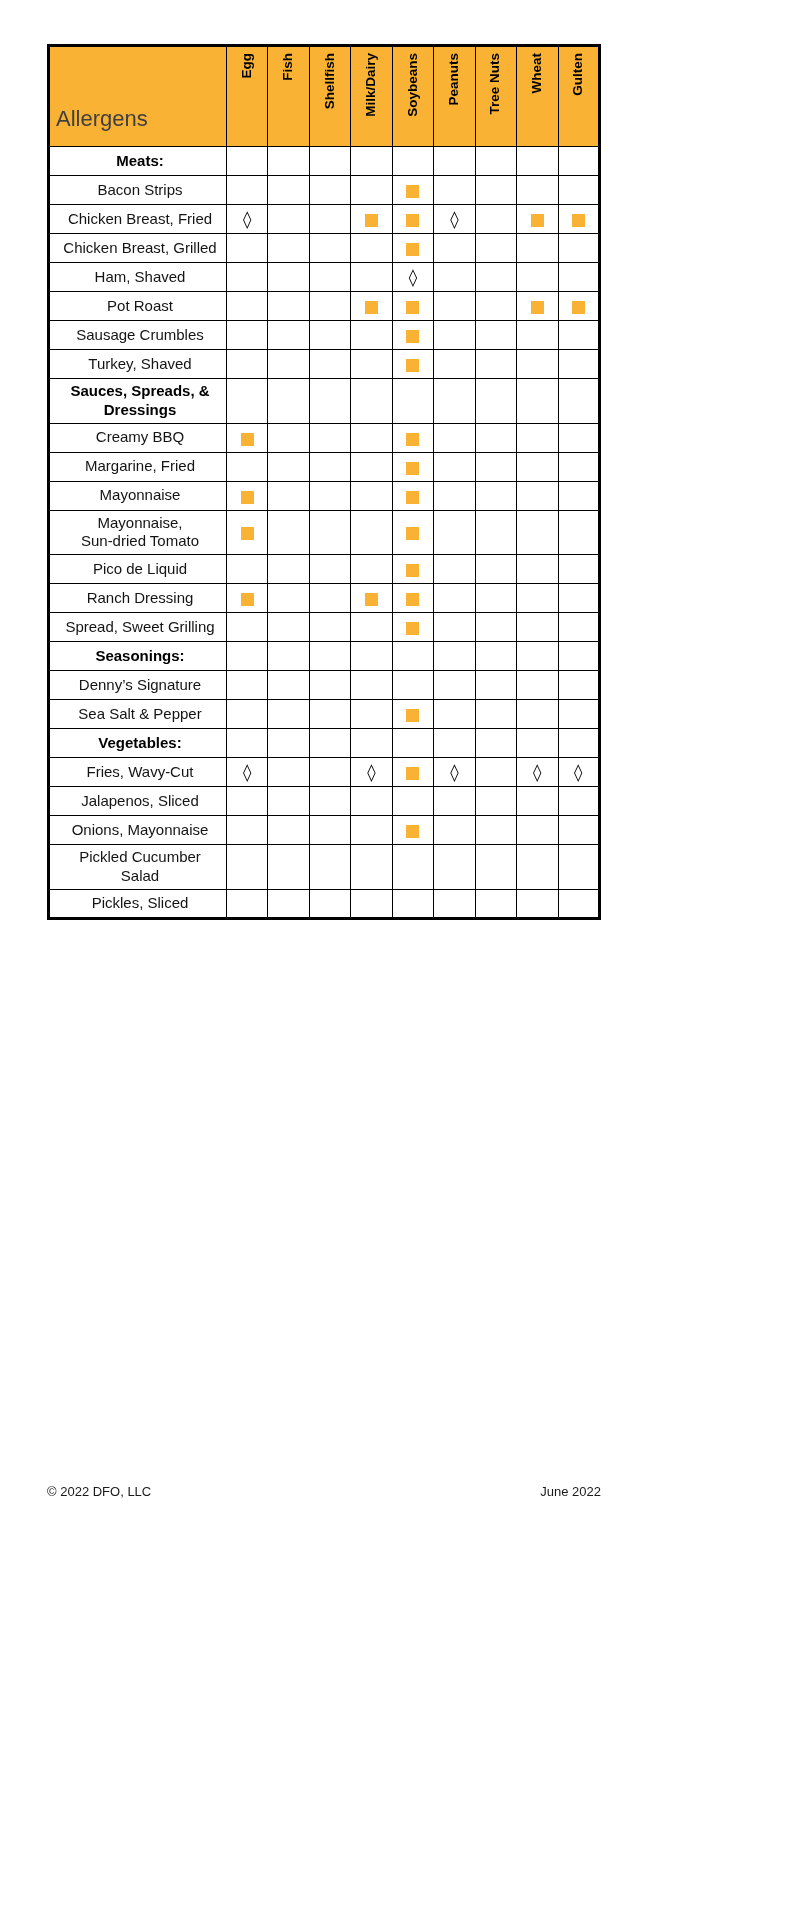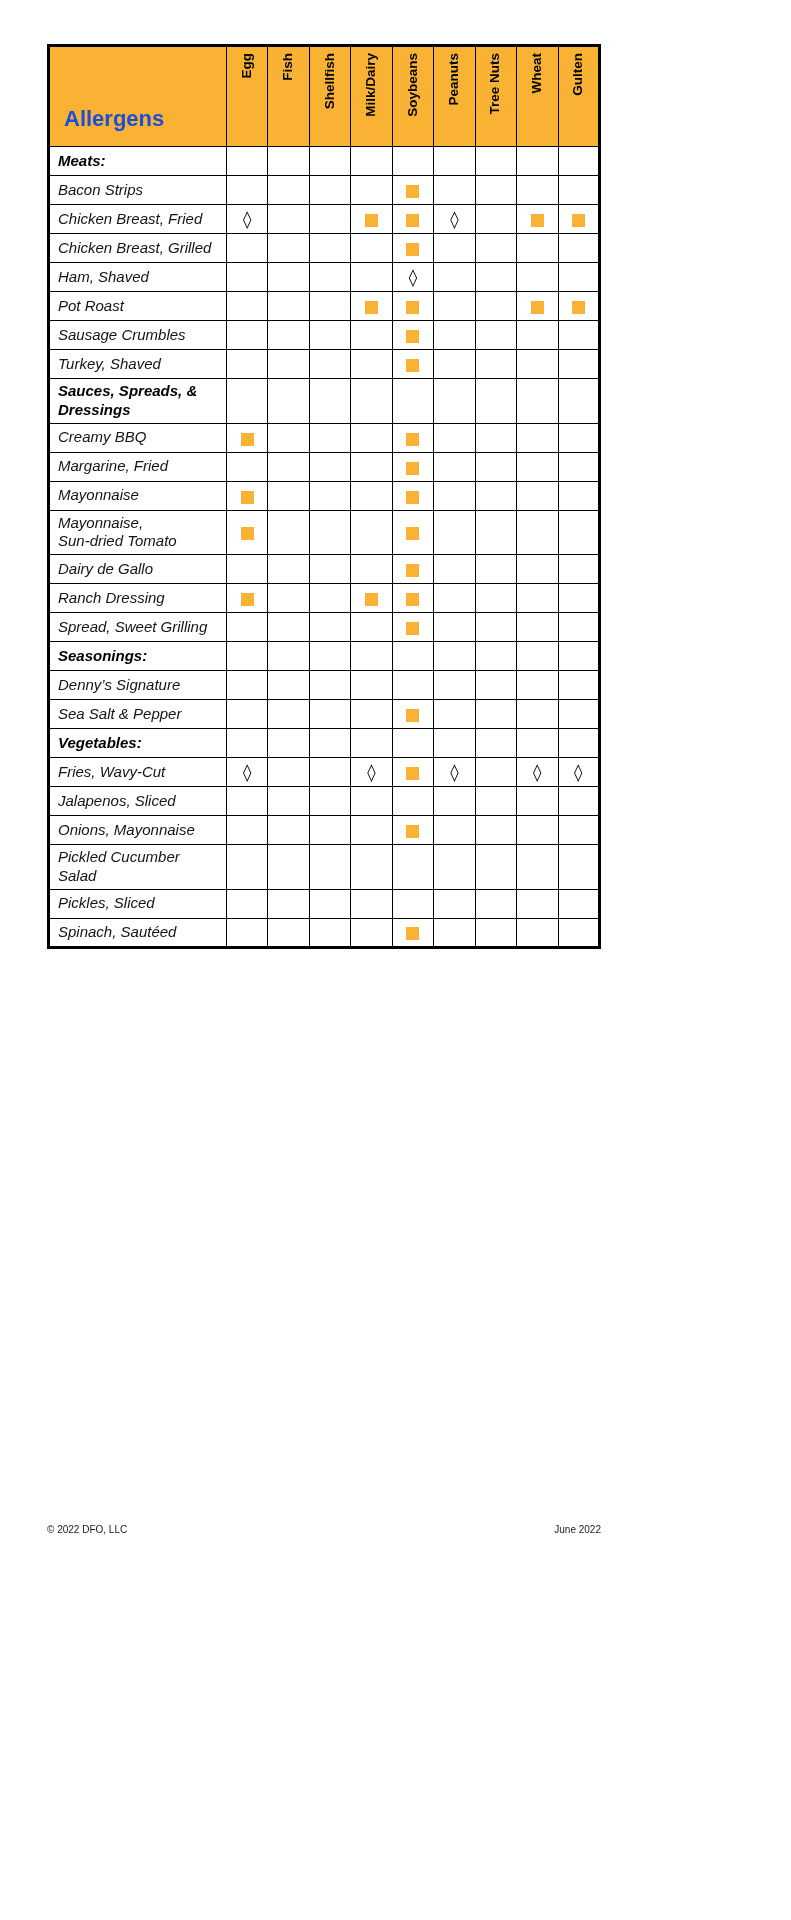--- a/index.html
+++ b/index.html
@@ -27,47 +27,46 @@
 
   thead th {
     background: var(--accent, #F9B233);
     border-bottom: 3px solid #000;
   }
   th.title-cell {
     width: 178px;
     height: 101px;
     vertical-align: bottom;
     text-align: left;
-    padding: 0 4px 14px 14px;
+    padding: 0 4px 14px 6px;
     font-size: 22px;
-    font-weight: 700;
-    color: #1d4ed8;
+    font-weight: 400;
+    color: #404040;
   }
   th.col-head {
     vertical-align: top;
     text-align: center;
     padding-top: 6px;
   }
   .vert {
     display: inline-block;
     writing-mode: vertical-rl;
     transform: rotate(180deg);
     font-size: 13.5px;
     font-weight: 700;
     line-height: 1.1;
     white-space: nowrap;
     color: #000;
   }
 
   tbody td { height: 29px; font-size: 15px; color: #141414; }
   td.label-cell {
-    text-align: left;
+    text-align: center;
     padding: 3px 4px 3px 8px;
     line-height: 1.25;
-    font-style: italic;
   }
   td.label-cell.section { font-weight: 700; color: #000; }
   td.mark-cell { text-align: center; vertical-align: middle; padding: 0; }
 
   .sq {
     display: inline-block;
     width: 13px;
     height: 13px;
     background: var(--accent, #F9B233);
     vertical-align: middle;
@@ -77,25 +76,25 @@
     font-family: "DejaVu Sans", sans-serif;
     font-size: 17px;
     line-height: 1;
     color: #000;
     vertical-align: middle;
   }
 
   .footer {
     position: absolute;
     left: 47px;
-    top: 1524px;
+    top: 1484px;
     width: 554px;
     display: flex;
     justify-content: space-between;
-    font-size: 10px;
+    font-size: 13px;
     color: #1a1a1a;
   }
 </style>
 </head>
 <body>
 
 <div class="page">
 
   <table class="allergen-table">
     <thead>
@@ -267,21 +266,21 @@
           <td class="mark-cell"></td>
           <td class="mark-cell"></td>
           <td class="mark-cell"></td>
           <td class="mark-cell"><span class="sq"></span></td>
           <td class="mark-cell"></td>
           <td class="mark-cell"></td>
           <td class="mark-cell"></td>
           <td class="mark-cell"></td>
         </tr>
         <tr>
-          <td class="label-cell">Dairy de Gallo</td>
+          <td class="label-cell">Pico de Liquid</td>
           <td class="mark-cell"></td>
           <td class="mark-cell"></td>
           <td class="mark-cell"></td>
           <td class="mark-cell"></td>
           <td class="mark-cell"><span class="sq"></span></td>
           <td class="mark-cell"></td>
           <td class="mark-cell"></td>
           <td class="mark-cell"></td>
           <td class="mark-cell"></td>
         </tr>
@@ -405,32 +404,20 @@
           <td class="mark-cell"></td>
           <td class="mark-cell"></td>
         </tr>
         <tr>
           <td class="label-cell">Pickles, Sliced</td>
           <td class="mark-cell"></td>
           <td class="mark-cell"></td>
           <td class="mark-cell"></td>
           <td class="mark-cell"></td>
           <td class="mark-cell"></td>
-          <td class="mark-cell"></td>
-          <td class="mark-cell"></td>
-          <td class="mark-cell"></td>
-          <td class="mark-cell"></td>
-        </tr>
-        <tr>
-          <td class="label-cell">Spinach, Sautéed</td>
-          <td class="mark-cell"></td>
-          <td class="mark-cell"></td>
-          <td class="mark-cell"></td>
-          <td class="mark-cell"></td>
-          <td class="mark-cell"><span class="sq"></span></td>
           <td class="mark-cell"></td>
           <td class="mark-cell"></td>
           <td class="mark-cell"></td>
           <td class="mark-cell"></td>
         </tr>
       </tbody>
   </table>
 
   <div class="footer">
     <span>© 2022 DFO, LLC</span>

